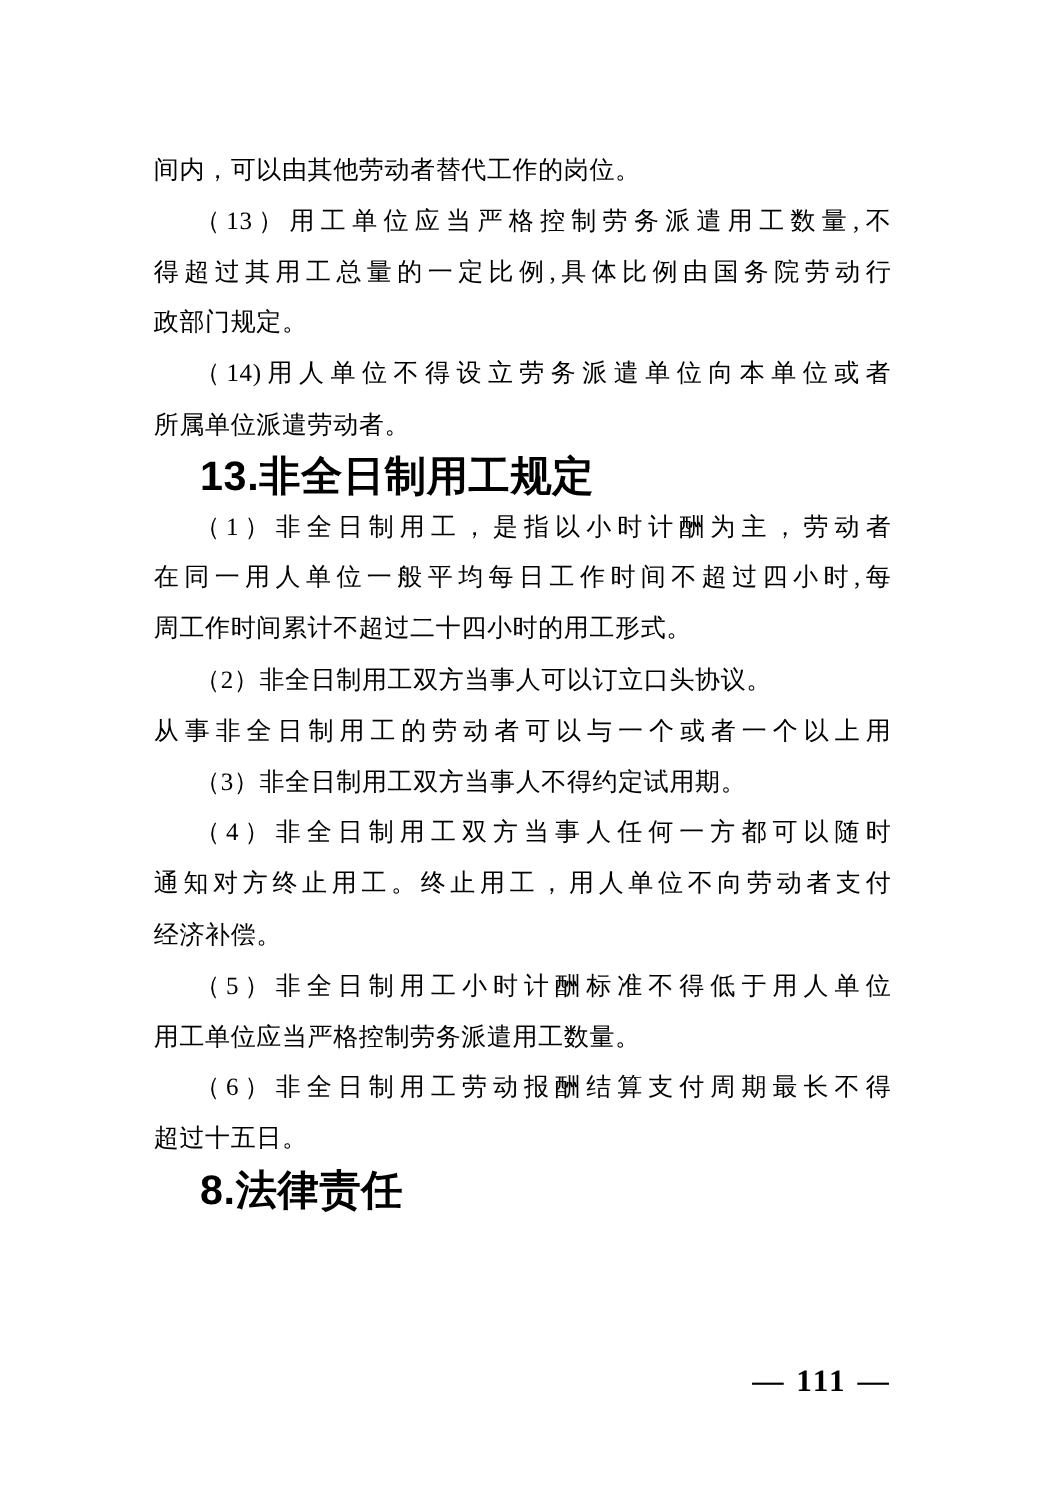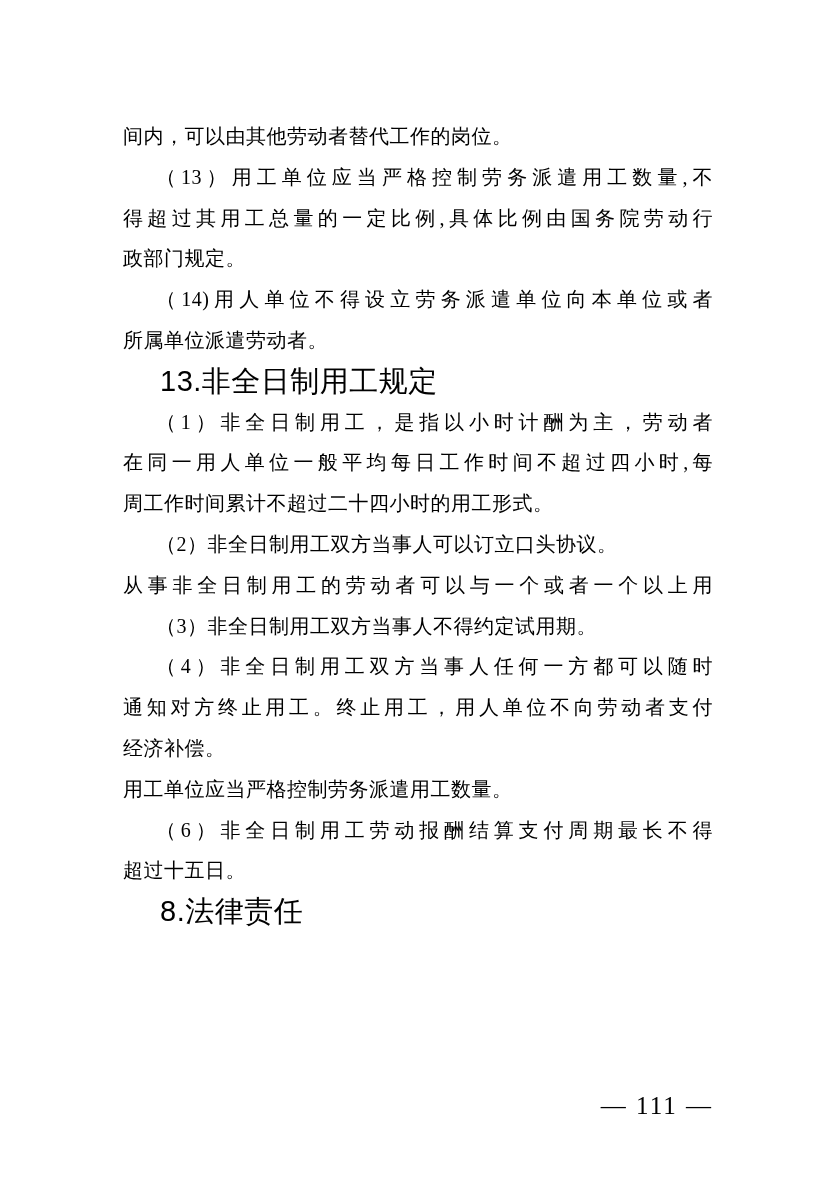--- a/index.html
+++ b/index.html
@@ -39,32 +39,33 @@
   
   .ind {
     text-indent: 33px;
   }
   
   .tight {
     letter-spacing: -0.6px;
   }
   .head {
     font-family: "Liberation Sans", "DejaVu Sans", sans-serif;
-    font-weight: normal;
-    font-size: 29px;
+    font-weight: bold;
+    font-size: 33px;
     padding-left: 37px;
   }
   .pageno {
     position: absolute;
     top: 1091px;
     right: 127px;
     font-size: 25px;
     line-height: 30px;
     letter-spacing: 2px;
     white-space: nowrap;
+    font-weight: bold;
   }
 </style>
 </head>
 <body>
 
 <div class="page-body">
   <div class="ln">间内，可以由其他劳动者替代工作的岗位。</div>
   <div class="ln fill ind">（13）用工单位应当严格控制劳务派遣用工数量,不</div>
   <div class="ln fill">得超过其用工总量的一定比例,具体比例由国务院劳动行</div>
   <div class="ln">政部门规定。</div>
@@ -73,19 +74,20 @@
   <div class="ln head">13.非全日制用工规定</div>
   <div class="ln fill ind">（1）非全日制用工，是指以小时计酬为主，劳动者</div>
   <div class="ln fill">在同一用人单位一般平均每日工作时间不超过四小时,每</div>
   <div class="ln">周工作时间累计不超过二十四小时的用工形式。</div>
   <div class="ln ind">（2）非全日制用工双方当事人可以订立口头协议。</div>
   <div class="ln fill">从事非全日制用工的劳动者可以与一个或者一个以上用</div>
   <div class="ln ind">（3）非全日制用工双方当事人不得约定试用期。</div>
   <div class="ln fill ind">（4）非全日制用工双方当事人任何一方都可以随时</div>
   <div class="ln fill">通知对方终止用工。终止用工，用人单位不向劳动者支付</div>
   <div class="ln">经济补偿。</div>
+  <div class="ln fill ind">（5）非全日制用工小时计酬标准不得低于用人单位</div>
   <div class="ln">用工单位应当严格控制劳务派遣用工数量。</div>
   <div class="ln fill ind">（6）非全日制用工劳动报酬结算支付周期最长不得</div>
   <div class="ln">超过十五日。</div>
   <div class="ln head">8.法律责任</div>
 </div>
 
 <div class="pageno">— 111 —</div>
 
 </body></html>

